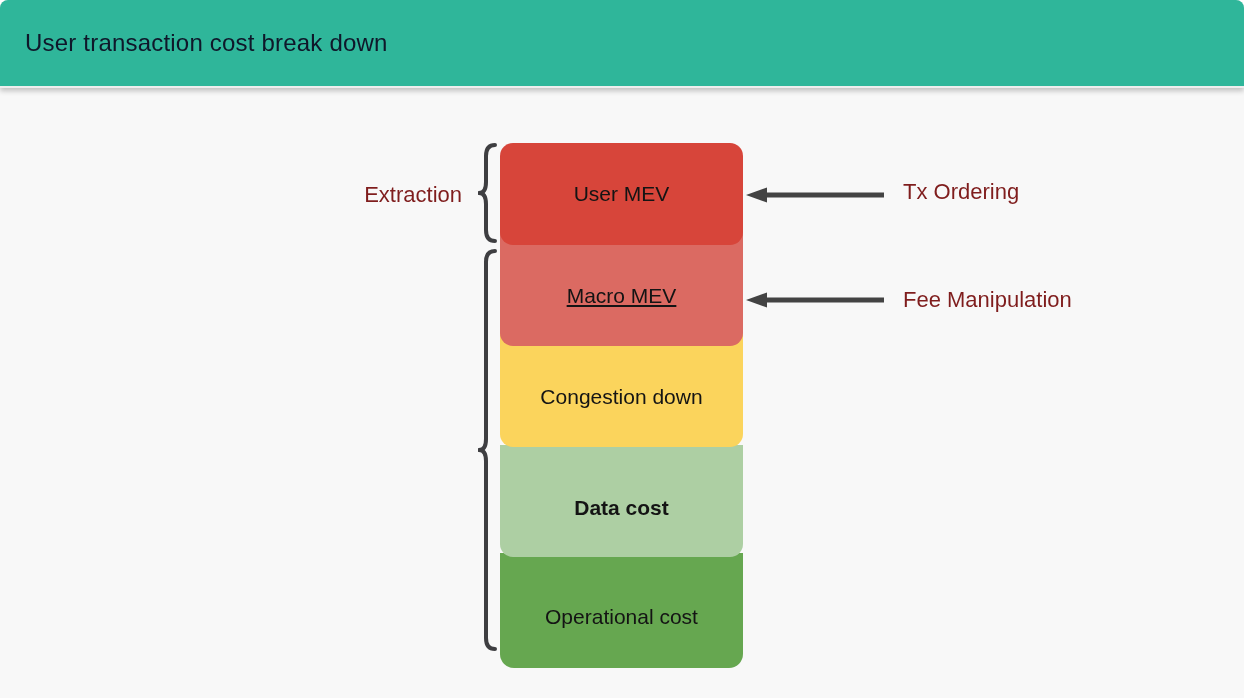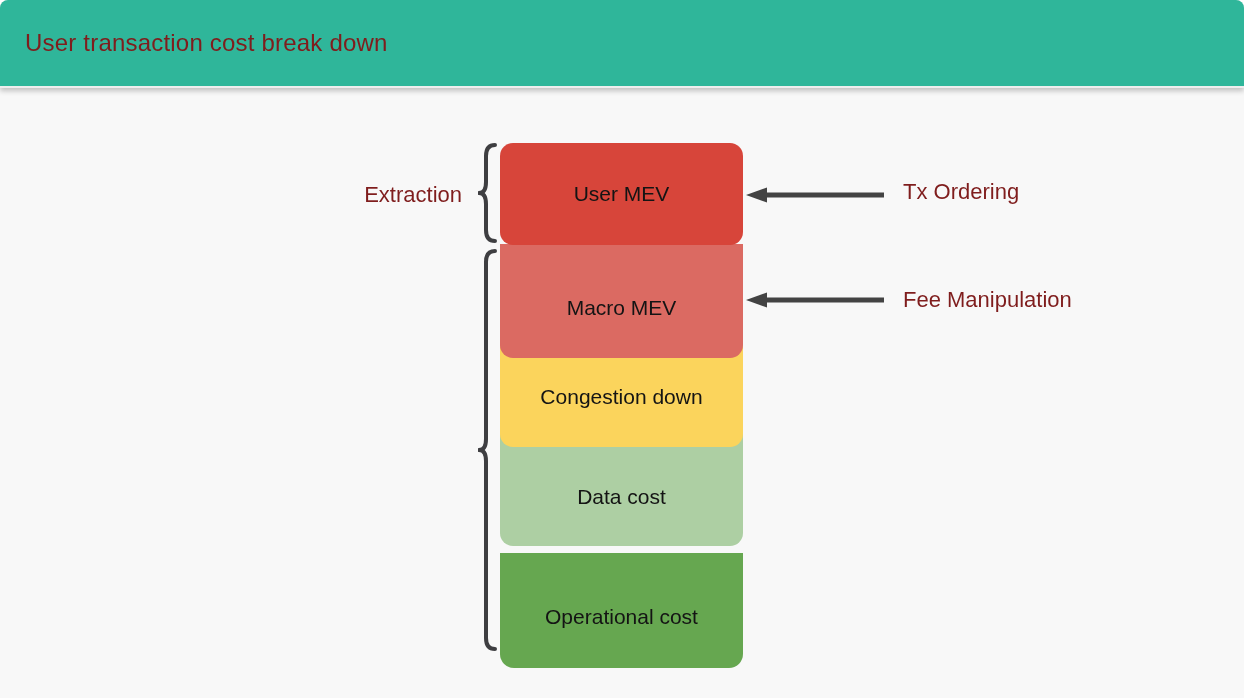--- a/index.html
+++ b/index.html
@@ -21,21 +21,21 @@
     position: absolute;
     top: 0; left: 0; right: 0;
     height: 86px;
     background: #2fb69a;
     border-bottom: 2px solid #eeeeee;
     box-shadow: 0 3px 5px rgba(0,0,0,0.22);
     display: flex;
     align-items: center;
   }
   .header-title {
-    color: #7f1d1d;
+    color: #0f172a;
     font-size: 24px;
     padding-left: 25px;
     letter-spacing: 0.2px;
   }
   
   .bar {
     position: absolute;
     left: 500px;
     top: 143px;
     width: 243px;
@@ -46,23 +46,23 @@
     left: 0;
     width: 243px;
     display: flex;
     align-items: center;
     justify-content: center;
     box-sizing: border-box;
     font-size: 21px;
     color: #141414;
   }
   .seg-1 { top: 0;    height: 102px; z-index: 5; border-radius: 13px; }
-  .seg-2 { top: 101px;  height: 114px; z-index: 4; border-radius: 0 0 13px 13px; padding-top: 13px; }
+  .seg-2 { top: 89px;  height: 114px; z-index: 4; border-radius: 0 0 13px 13px; padding-top: 13px; text-decoration: underline; }
   .seg-3 { top: 190px; height: 114px; z-index: 3; border-radius: 0 0 13px 13px; padding-top: 13px; }
-  .seg-4 { top: 291px; height: 112px; z-index: 2; border-radius: 0 0 13px 13px; padding-top: 13px; }
+  .seg-4 { top: 302px; height: 112px; z-index: 2; border-radius: 0 0 13px 13px; padding-top: 13px; font-weight: bold; }
   .seg-5 { top: 410px; height: 115px; z-index: 1; border-radius: 0 0 14px 14px; padding-top: 13px; align-items: center; }
   
   .brace { position: absolute; left: 478px; width: 20px; }
   .brace-extraction { top: 143px; height: 100px; }
   .brace-l2fees    { top: 249px; height: 402px; }
   
   .side-label {
     position: absolute;
     font-size: 22px;
     color: #7f1d1d;

